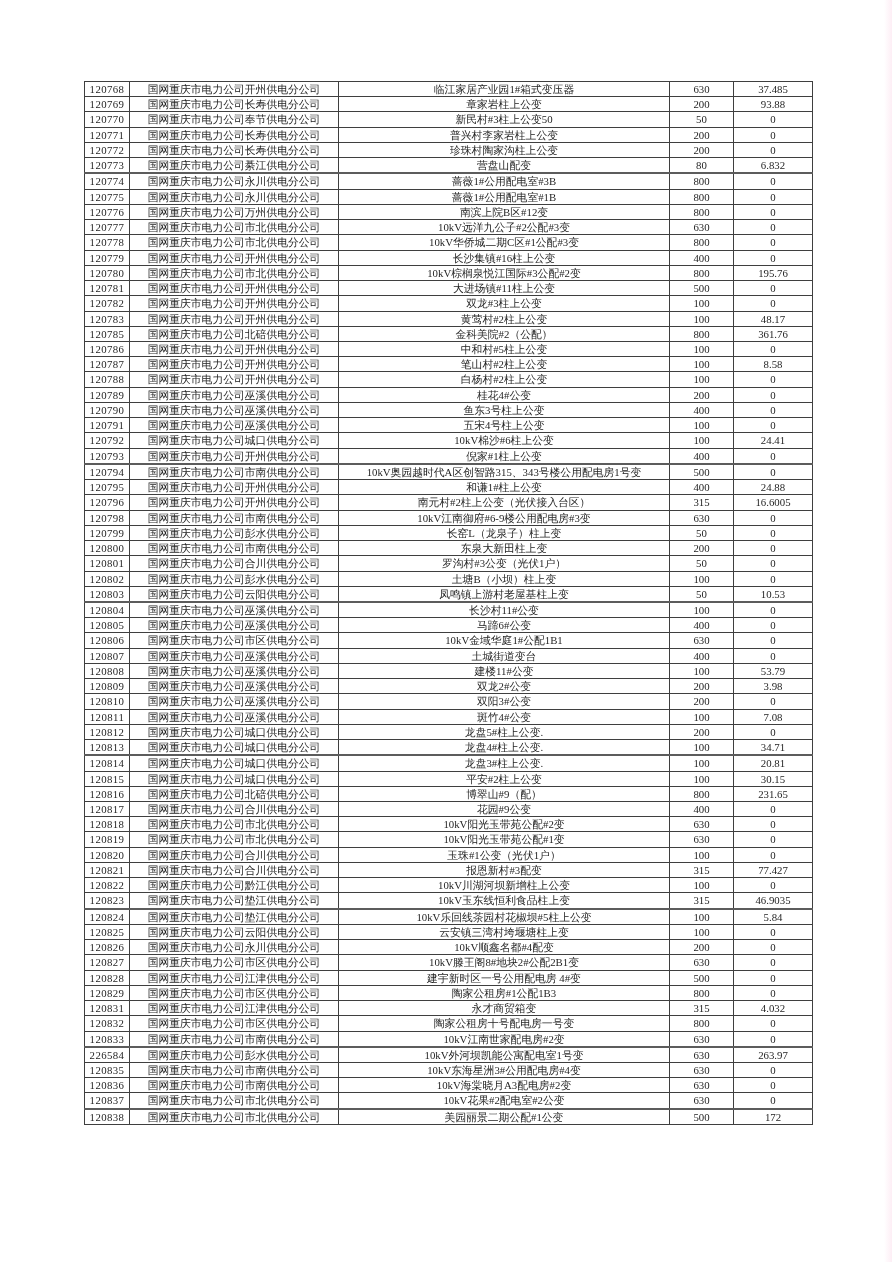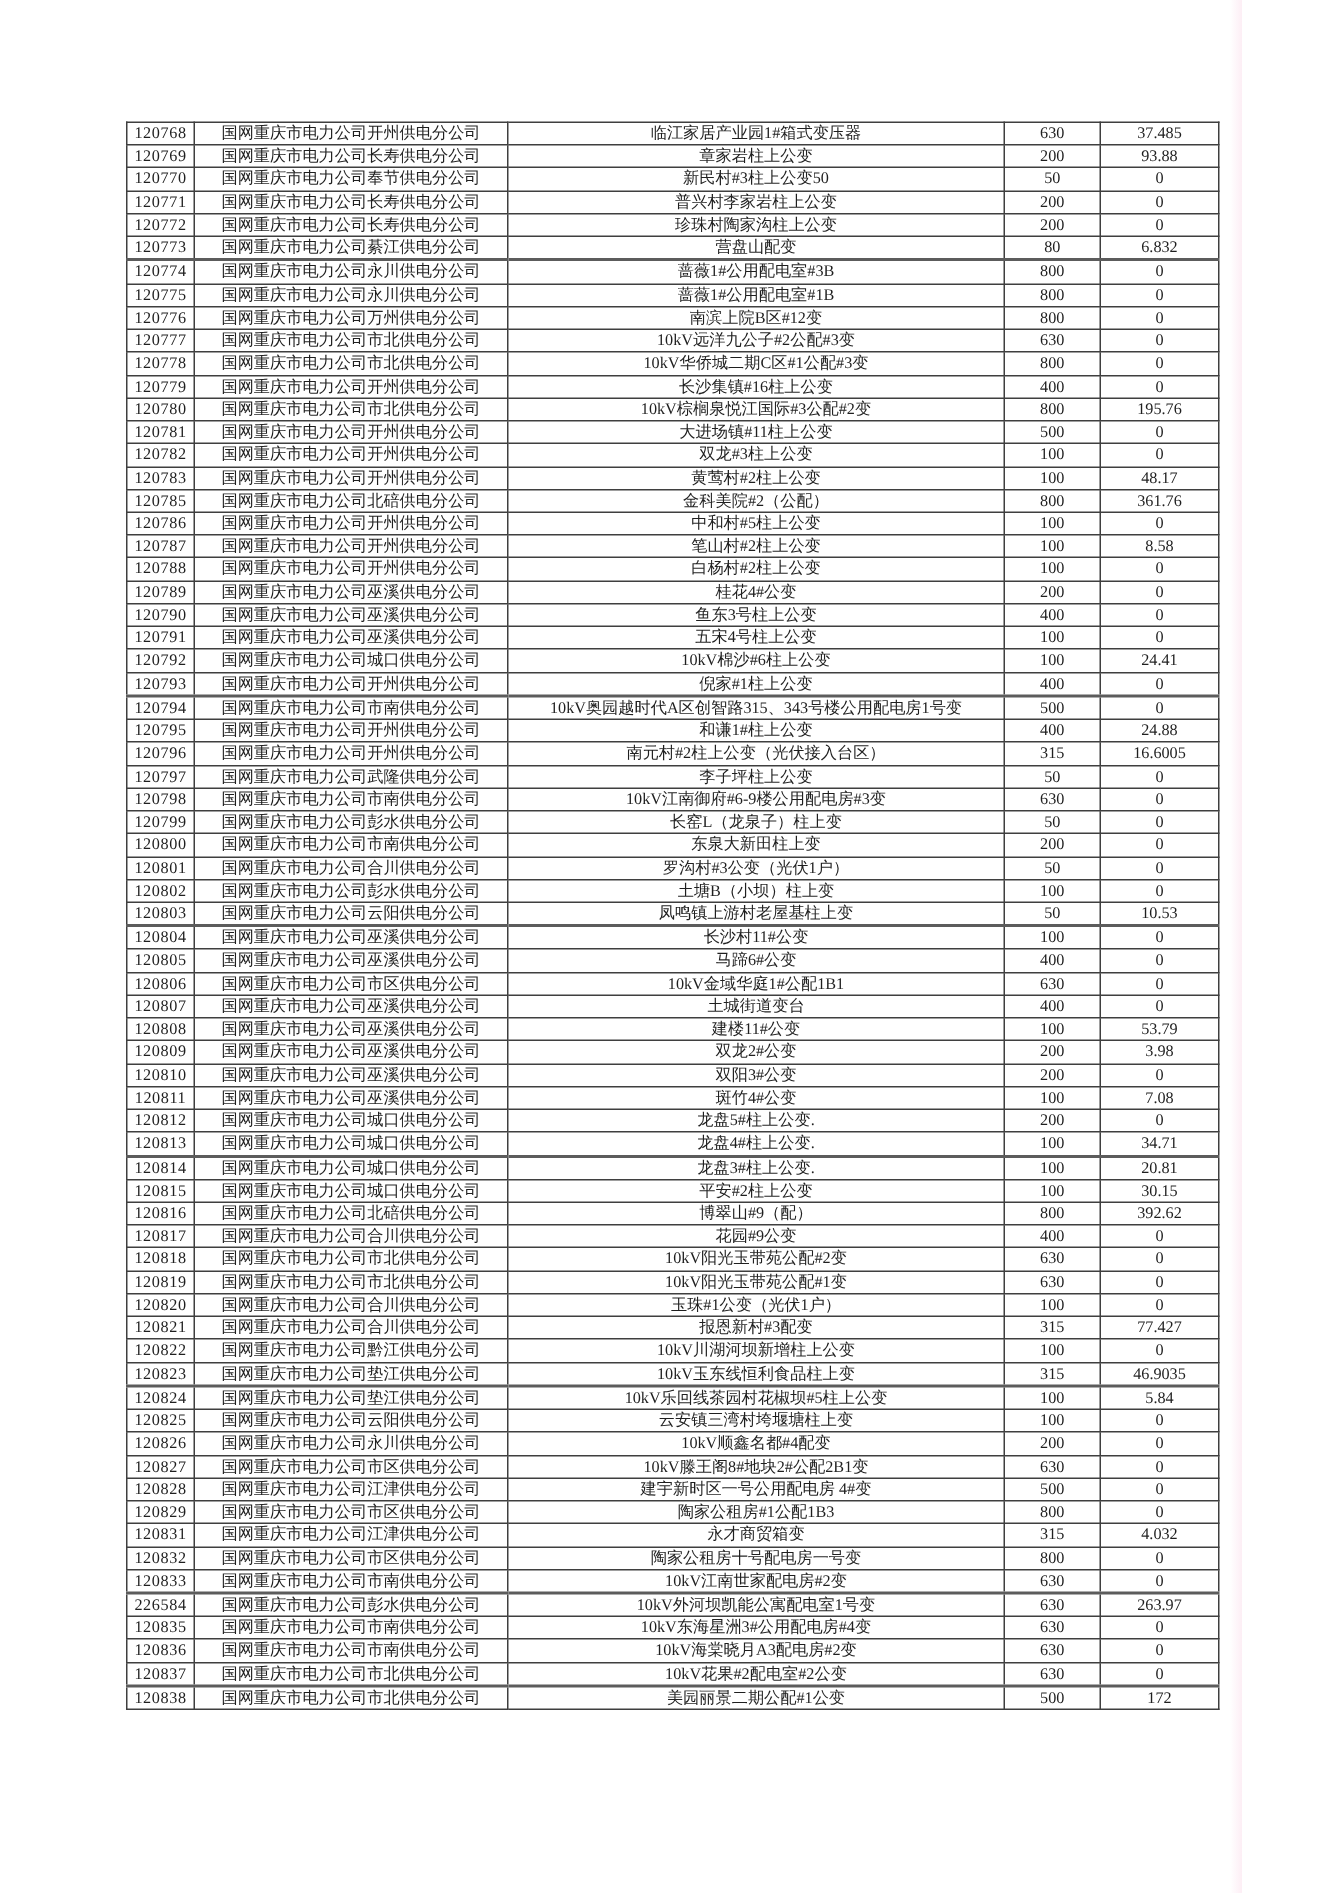--- a/index.html
+++ b/index.html
@@ -5,21 +5,21 @@
   html, body { margin: 0; padding: 0; }
   body {
     width: 892px; height: 1262px;
     background: #ffffff;
     font-family: "Liberation Serif", "DejaVu Serif", serif;
     position: relative;
     overflow: hidden;
   }
   .page {
     position: absolute; left: 0; top: 0;
-    width: 828px; height: 1262px;
+    width: 892px; height: 1262px;
     background: #ffffff;
   }
   .edge-tint {
     position: absolute; right: 0; top: 0;
     width: 8px; height: 1262px;
     background: linear-gradient(to right, rgba(253,238,245,0), #fdeef5);
     pointer-events: none;
   }
   table.data-table {
     position: absolute;
@@ -248,27 +248,20 @@
           <td class="col-value">24.88</td>
         </tr>
         <tr>
           <td class="col-id">120796</td>
           <td class="col-company">国网重庆市电力公司开州供电分公司</td>
           <td class="col-name">南元村#2柱上公变（光伏接入台区）</td>
           <td class="col-capacity">315</td>
           <td class="col-value">16.6005</td>
         </tr>
         <tr>
-          <td class="col-id">120797</td>
-          <td class="col-company">国网重庆市电力公司武隆供电分公司</td>
-          <td class="col-name">李子坪柱上公变</td>
-          <td class="col-capacity">50</td>
-          <td class="col-value">0</td>
-        </tr>
-        <tr>
           <td class="col-id">120798</td>
           <td class="col-company">国网重庆市电力公司市南供电分公司</td>
           <td class="col-name">10kV江南御府#6-9楼公用配电房#3变</td>
           <td class="col-capacity">630</td>
           <td class="col-value">0</td>
         </tr>
         <tr>
           <td class="col-id">120799</td>
           <td class="col-company">国网重庆市电力公司彭水供电分公司</td>
           <td class="col-name">长窑L（龙泉子）柱上变</td>
@@ -385,21 +378,21 @@
           <td class="col-company">国网重庆市电力公司城口供电分公司</td>
           <td class="col-name">平安#2柱上公变</td>
           <td class="col-capacity">100</td>
           <td class="col-value">30.15</td>
         </tr>
         <tr>
           <td class="col-id">120816</td>
           <td class="col-company">国网重庆市电力公司北碚供电分公司</td>
           <td class="col-name">博翠山#9（配）</td>
           <td class="col-capacity">800</td>
-          <td class="col-value">392.62</td>
+          <td class="col-value">231.65</td>
         </tr>
         <tr>
           <td class="col-id">120817</td>
           <td class="col-company">国网重庆市电力公司合川供电分公司</td>
           <td class="col-name">花园#9公变</td>
           <td class="col-capacity">400</td>
           <td class="col-value">0</td>
         </tr>
         <tr>
           <td class="col-id">120818</td>

